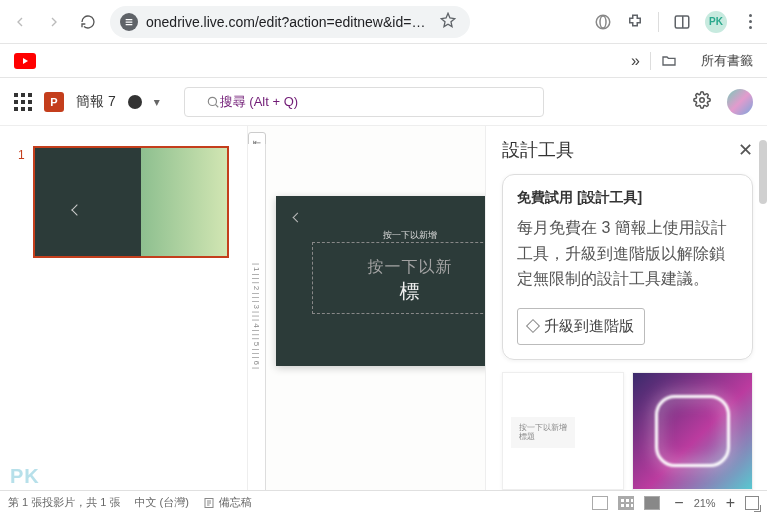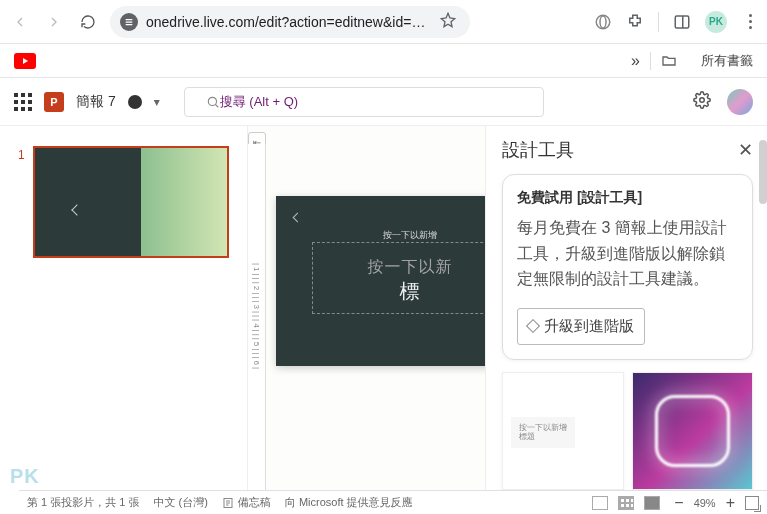--- a/index.html
+++ b/index.html
@@ -76,21 +76,21 @@
   .suggest { height:130px; display:flex; gap:8px;}
   .sug-a { flex:1; background:#fff; border:1px solid #eee; display:flex; align-items:center; justify-content:center; position:relative; box-shadow:0 1px 4px rgba(0,0,0,.05);}
   .sug-a .box { position:absolute; background:#f6f6f6; padding:6px 8px; font-size:8px; color:#888; text-align:left; line-height:1.2;}
   .sug-a .box1 { left:8px; top:44px; }
   .sug-a .box2 { left:56px; top:64px; }
   .sug-b { flex:1; background:linear-gradient(135deg,#3a2a6b 0%,#bb3b9f 55%,#58c8d0 100%); border:1px solid #eee; position:relative; box-shadow:0 1px 4px rgba(0,0,0,.05);}
   .sug-b::after { content:""; position:absolute; inset:22px; border-radius:20px; border:3px solid #fff; filter:blur(1px) drop-shadow(0 0 8px #fff);}
   .right-scroll { position:absolute; right:0; top:14px; width:8px; height:64px; background:#d0d0d0; border-radius:4px;}
 
   
-  .status { position:absolute; bottom:0; left:0; right:0; height:24px; border-top:1px solid #e0e0e0; background:#fff; display:flex; align-items:center; padding:0 8px; font-size:11px; color:#666; gap:14px;margin-left:19px;}
+  .status { position:absolute; bottom:0; left:0; right:0; height:24px; border-top:1px solid #e0e0e0; background:#fff; display:flex; align-items:center; padding:0 8px; font-size:11px; color:#666; gap:14px;}
   .status .sep { flex:1;}
   .view-btns { display:flex; gap:10px; align-items:center;}
   .vb { width:16px; height:14px; border:1px solid #aaa; background:#fff;}
   .vb.grd { background:linear-gradient(#aaa 50%, transparent 50%) 0 0/100% 5px, linear-gradient(90deg,#aaa 50%, transparent 50%) 0 0/5px 100%; }
   .zoom { display:flex; align-items:center; gap:10px;}
   .zoom .zb { font-size:16px; color:#555;}
   .fit-box { width:14px; height:14px; border:1px solid #888; position:relative;}
   .fit-box::after{ content:""; position:absolute; right:-3px; bottom:-3px; width:6px; height:6px; border-right:1px solid #888; border-bottom:1px solid #888;}
 
   .watermark { position:absolute; left:10px; bottom:26px; font-size:20px; font-weight:700; color:#b7e0ea; letter-spacing:1px;}
@@ -265,26 +265,25 @@
 <div class="status">
   <span>第 1 張投影片，共 1 張</span>
   <span>中文 (台灣)</span>
   <span style="display:flex;align-items:center;gap:4px">
     <svg width="12" height="12" viewBox="0 0 24 24" fill="none" stroke="#888" stroke-width="2">
         <rect x="4" y="3" width="16" height="18"></rect>
         <path d="M8 8h8M8 12h8M8 16h5"></path>
       </svg>
     <span>備忘稿</span>
   </span>
-  <span>向 Microsoft 提供意見反應</span>
   <div class="sep"></div>
   <div class="view-btns">
     <div class="vb"></div>
     <div class="vb grd"></div>
     <div class="vb" style="background:#888"></div>
   </div>
   <div class="zoom">
     <span class="zb">−</span>
-    <span>49%</span>
+    <span>21%</span>
     <span class="zb">+</span>
     <div class="fit-box"></div>
   </div>
 </div>
 
 </body></html>

